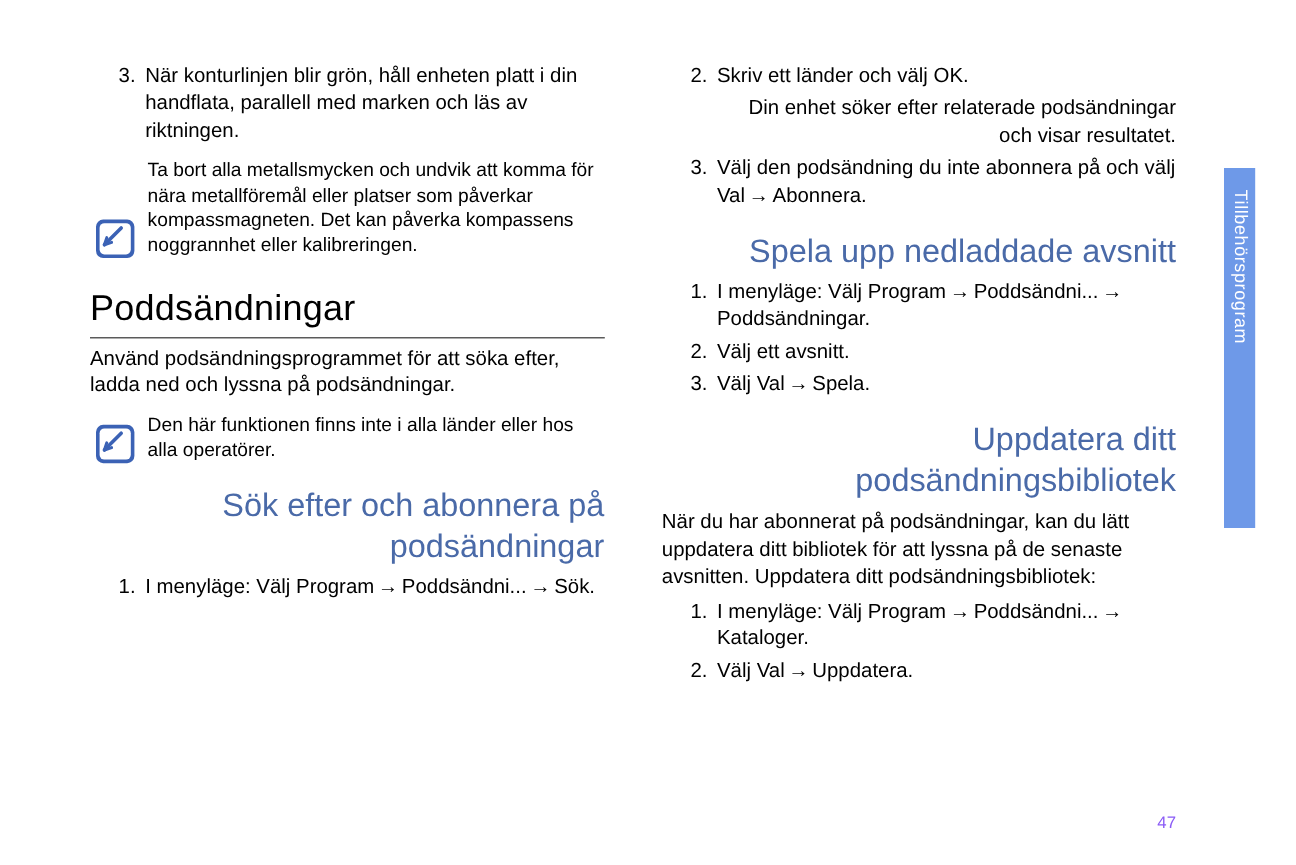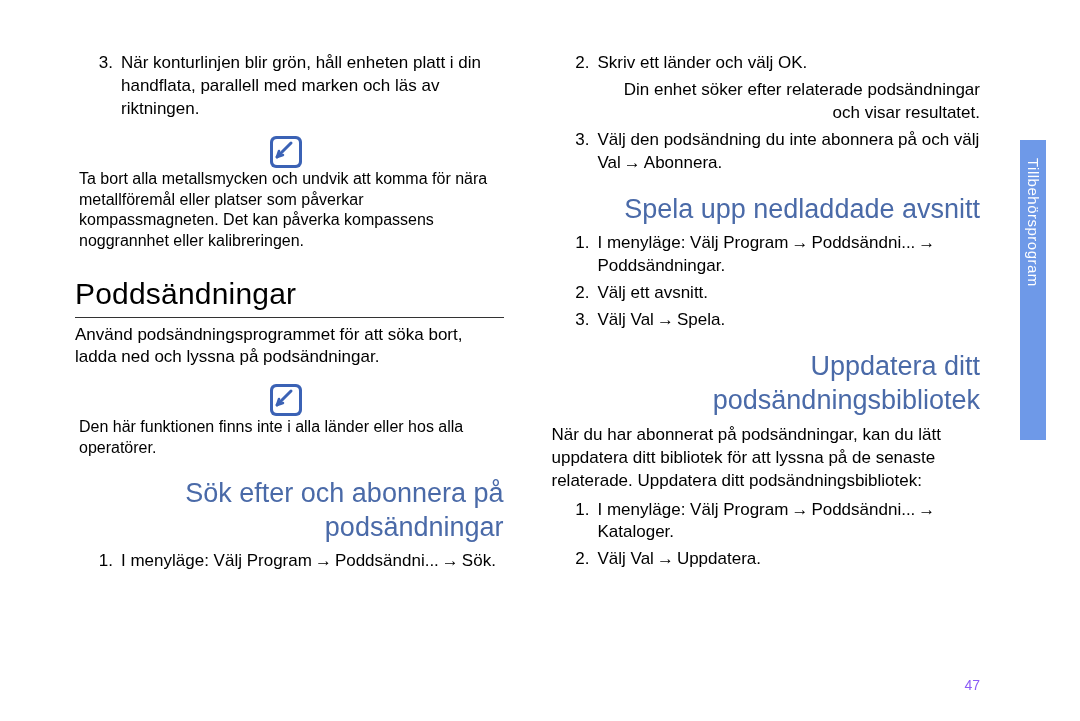--- a/index.html
+++ b/index.html
@@ -51,24 +51,23 @@
   .litext {
     flex: 1;
   }
   .sub {
     padding-left: 46px;
     margin-bottom: 4px;
     text-align: right;
   }
   .note {
     display: flex;
-    align-items: center;
+    align-items: flex-end;
     margin: 12px 0 12px 0;
     padding-left: 4px;
-    flex-direction: column;
   }
   .note-icon {
     width: 34px;
     height: 34px;
     flex-shrink: 0;
     margin-right: 10px;
     margin-top: 2px;
   }
   .note-icon svg {
     display: block;
@@ -161,21 +160,21 @@
             <rect x="1" y="1" width="32" height="32" rx="6" ry="6" fill="#3b62b5"></rect>
             <rect x="4" y="4" width="26" height="26" rx="4" ry="4" fill="#fff"></rect>
             <path d="M8 22 L22 8" stroke="#3b62b5" stroke-width="3" stroke-linecap="round"></path>
             <path d="M8 22 L10 16 M8 22 L14 20" stroke="#3b62b5" stroke-width="2.5" stroke-linecap="round"></path>
           </svg>
         </span>
         <span class="note-text">Ta bort alla metallsmycken och undvik att komma för nära metallföremål eller platser som påverkar kompassmagneten. Det kan påverka kompassens noggrannhet eller kalibreringen.</span>
       </div>
 
       <h1 class="section">Poddsändningar</h1>
-      <div class="intro">Använd podsändningsprogrammet för att söka bort, ladda ned och lyssna på podsändningar.</div>
+      <div class="intro">Använd podsändningsprogrammet för att söka efter, ladda ned och lyssna på podsändningar.</div>
 
       <div class="note">
         <span class="note-icon">
           <svg width="34" height="34" viewBox="0 0 34 34">
             <rect x="1" y="1" width="32" height="32" rx="6" ry="6" fill="#3b62b5"></rect>
             <rect x="4" y="4" width="26" height="26" rx="4" ry="4" fill="#fff"></rect>
             <path d="M8 22 L22 8" stroke="#3b62b5" stroke-width="3" stroke-linecap="round"></path>
             <path d="M8 22 L10 16 M8 22 L14 20" stroke="#3b62b5" stroke-width="2.5" stroke-linecap="round"></path>
           </svg>
         </span>
@@ -231,21 +230,21 @@
         </li>
         <li>
           <span class="num">3.</span>
           <span class="litext">
             <span>Välj </span><b>Val</b><span class="arrow">→</span><b>Spela</b><span>.</span>
           </span>
         </li>
       </ol>
 
       <h2 class="sub">Uppdatera ditt podsändningsbibliotek</h2>
-      <div style="margin-bottom:6px;">När du har abonnerat på podsändningar, kan du lätt uppdatera ditt bibliotek för att lyssna på de senaste relaterade. Uppdatera ditt podsändningsbibliotek:</div>
+      <div style="margin-bottom:6px;">När du har abonnerat på podsändningar, kan du lätt uppdatera ditt bibliotek för att lyssna på de senaste avsnitten. Uppdatera ditt podsändningsbibliotek:</div>
 
       <ol>
         <li>
           <span class="num">1.</span>
           <span class="litext">
             <span>I menyläge: Välj </span><b>Program</b><span class="arrow">→</span><b>Poddsändni...</b><span class="arrow">→</span><b>Kataloger</b><span>.</span>
           </span>
         </li>
         <li>
           <span class="num">2.</span>

